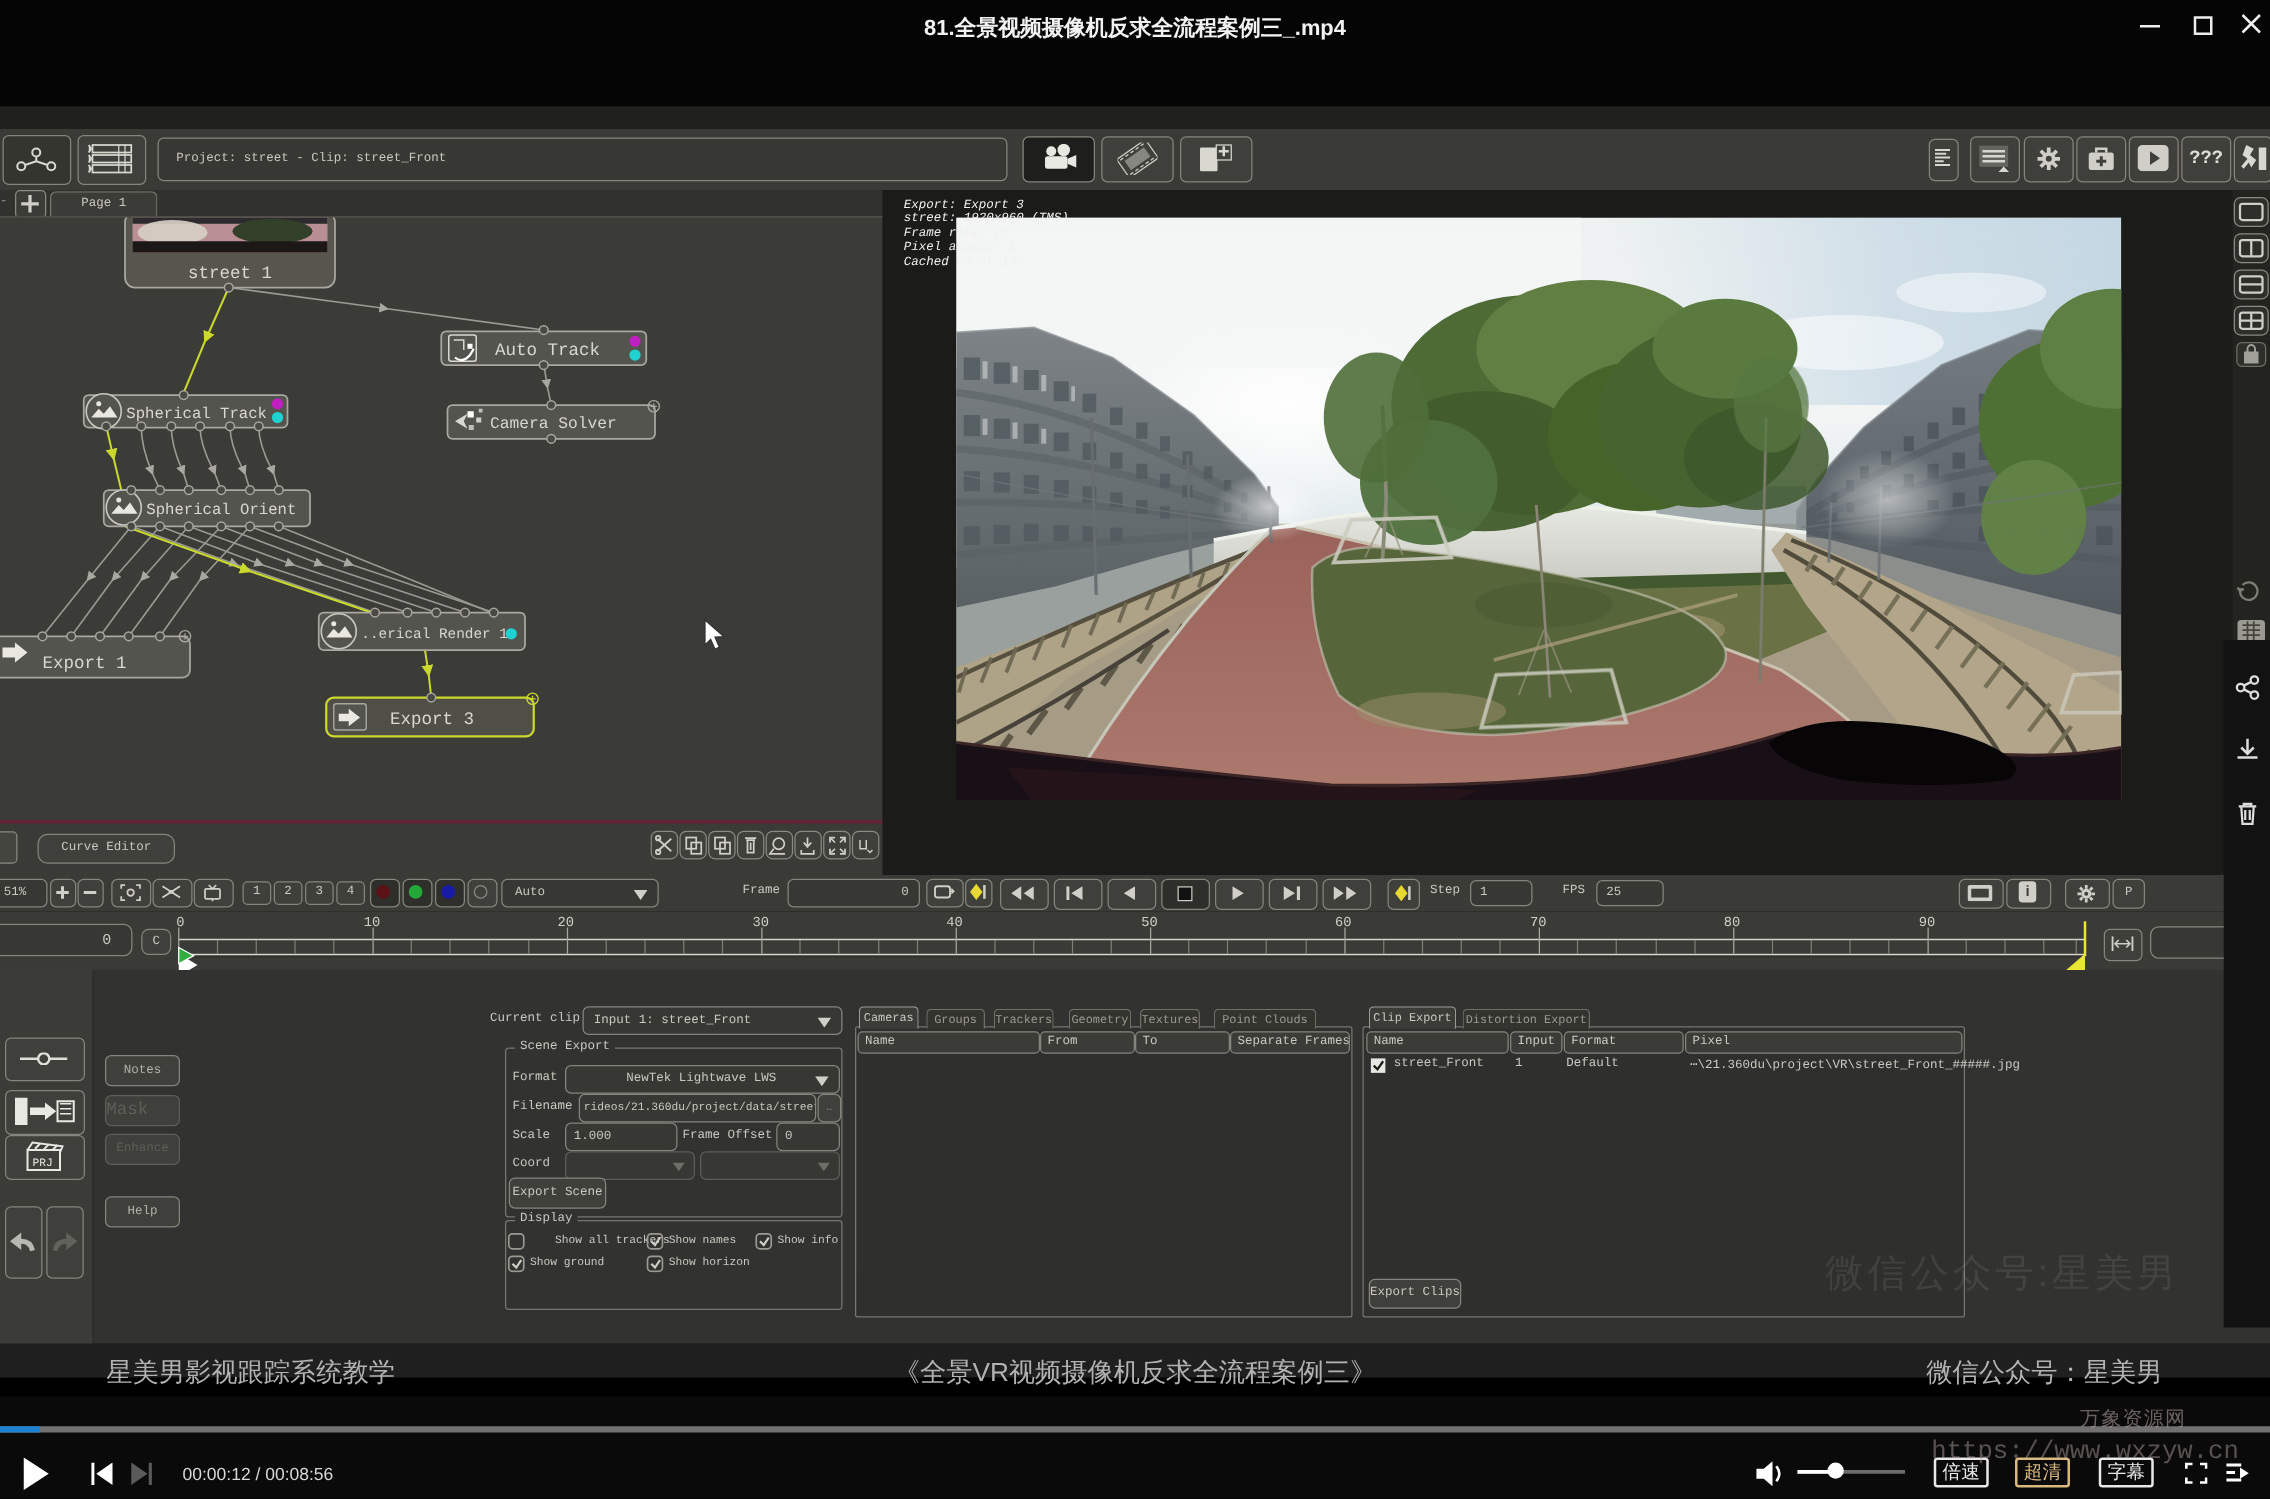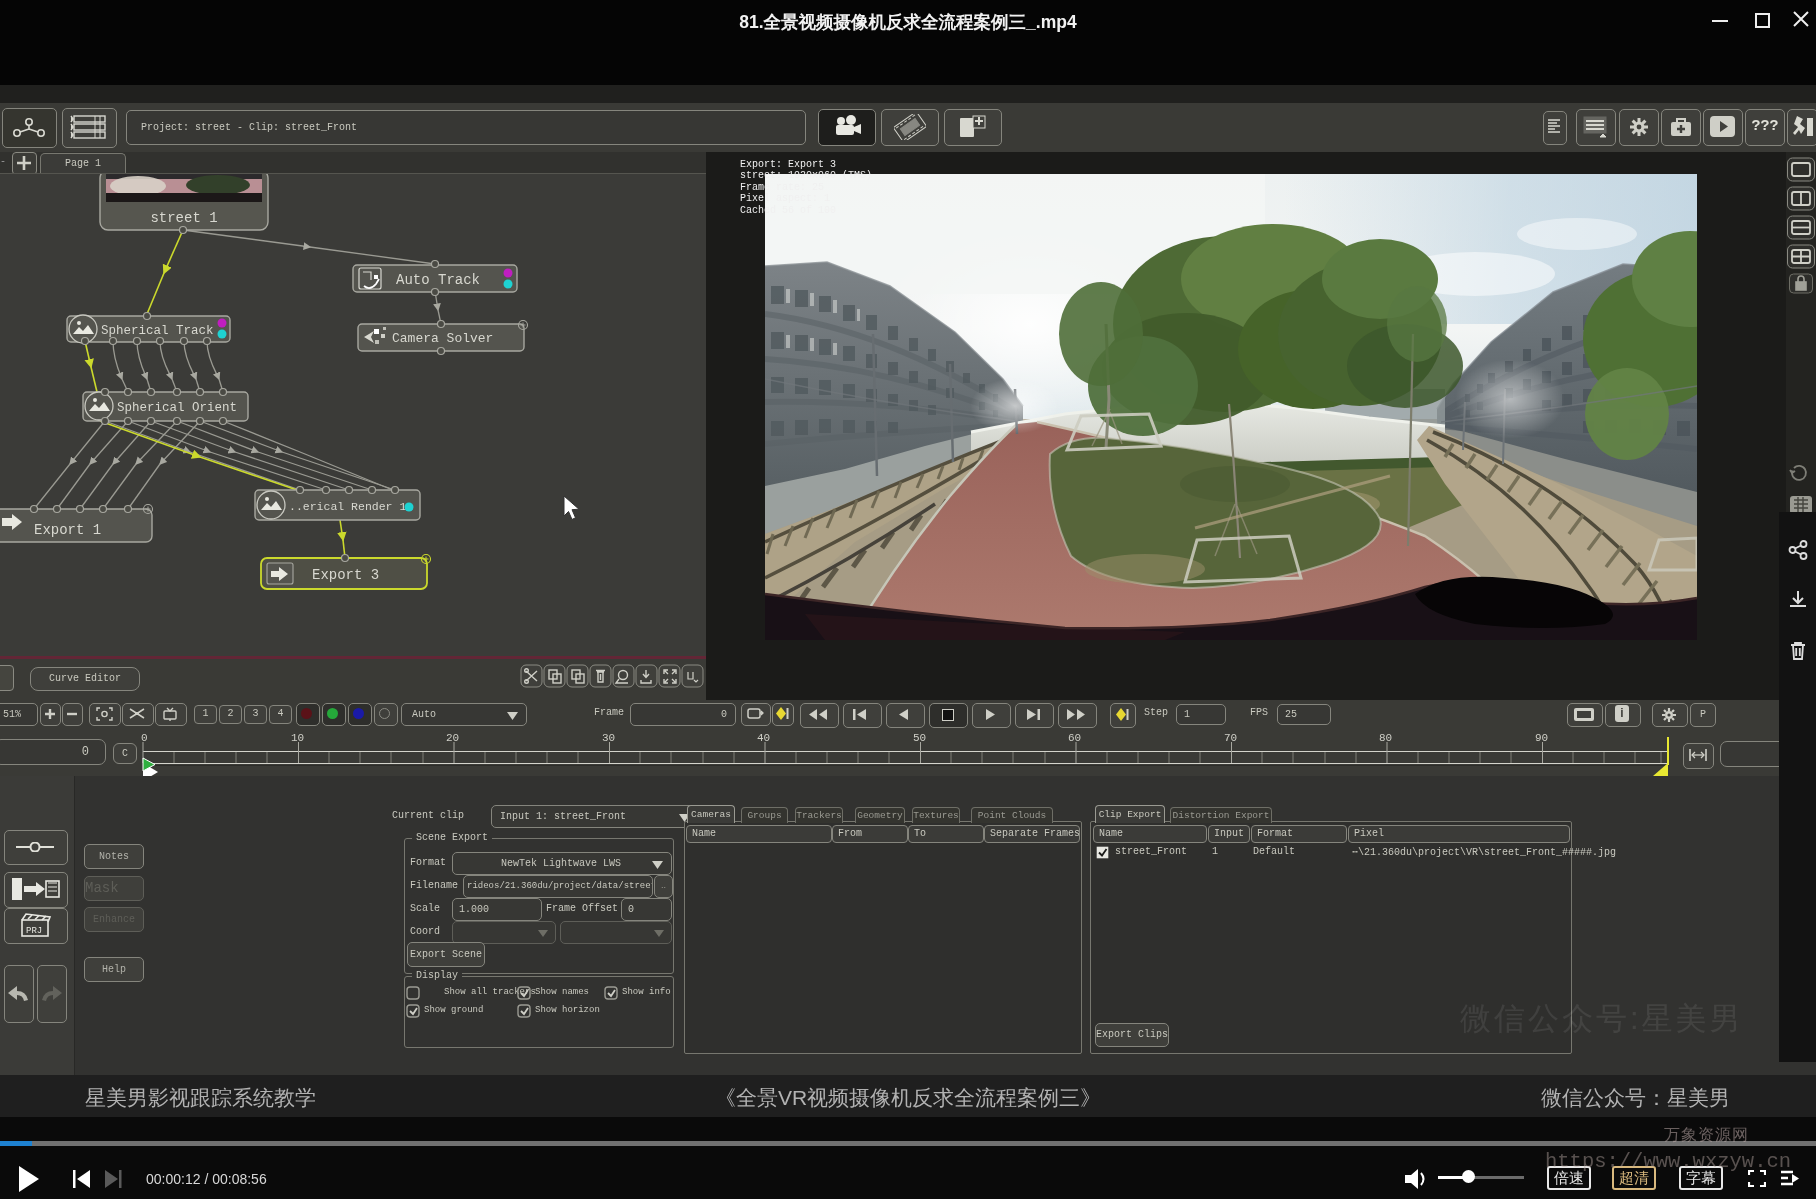--- a/index.html
+++ b/index.html
@@ -341,21 +341,21 @@
           <path d="M99 15 l-3 4 h12"></path>
         <path d="M126 6 v7 M123 10 l3 3.5 l3 -3.5 M121 16 v3 h10 v-3"></path>
         <path d="M144 10 v-4 h4 M152 6 h4 v4 M156 15 v4 h-4 M148 19 h-4 v-4 M145 7 l3 3 M155 7 l-3 3 M155 18 l-3 -3 M145 18 l3 -3"></path>
         <path d="M168 8 v7 h5 v-7 M174 16 l2 2 l2 -2" stroke-width="1.2"></path>
       </g>
     </svg>
   </div>
 </div>
 
 <div class="abs" style="left:706px;top:152px;width:1110px;height:548px;background:#1b1b19;">
-  <div class="abs mono" style="left:34px;top:7px;color:#f0f0f0;font-size:10px;line-height:11.4px;white-space:pre;z-index:3;">Export: Export 3
+  <div class="abs mono" style="left:17px;top:7px;color:#f0f0f0;font-size:10px;line-height:11.4px;white-space:pre;z-index:3;font-style:italic;">Export: Export 3
 street: 1920x960 (TMS)
 Frame rate: 25
 Pixel aspect: 1
 Cached 56 of 100</div>
   <svg class="abs" style="left:59px;top:22px;z-index:2;" width="932" height="466" id="video" viewBox="0 0 932 466">
     <defs>
       <linearGradient id="sky" x1="0" y1="0" x2="0" y2="1">
         <stop offset="0" stop-color="#edf1f1"></stop>
           <stop offset=".55" stop-color="#f3f5f4"></stop>
           <stop offset="1" stop-color="#d9e5ea"></stop>
@@ -872,21 +872,21 @@
   <svg class="abs" style="left:40px;top:208px" width="23" height="18">
       <path d="M2 16 Q4 7 13 7 L13 2 L22 9 L13 16 L13 11 Q7 11 6 17 z" fill="#62625c"></path>
     </svg>
 
   <div class="btn appt" style="left:84px;top:68px;width:58px;height:23px;font-size:10px;text-align:center;line-height:23px;color:#b2b2aa;">Notes</div>
   <div class="btn appt" style="left:84px;top:100px;width:58px;height:23px;font-size:14px;text-align:left;line-height:23px;color:#5e5e58;border-color:#5e5e58;">Mask</div>
   <div class="btn appt" style="left:84px;top:131px;width:58px;height:23px;font-size:10px;text-align:center;line-height:23px;color:#5e5e58;border-color:#5e5e58;">Enhance</div>
   <div class="btn appt" style="left:84px;top:181px;width:58px;height:23px;font-size:10px;text-align:center;line-height:23px;color:#b2b2aa;">Help</div>
 
   <div class="abs appt" style="left:392px;top:34px;font-size:10px;white-space:nowrap;">Current clip</div>
-  <div class="fld appt" style="left:466px;top:29px;width:206px;height:21px;line-height:21px;font-size:10px;margin-left:25px;"><span style="margin-left:8px;">Input 1: street_Front</span><svg class="abs" style="right:8px;top:8px" width="11" height="8">
+  <div class="fld appt" style="left:466px;top:29px;width:206px;height:21px;line-height:21px;font-size:10px;"><span style="margin-left:8px;">Input 1: street_Front</span><svg class="abs" style="right:8px;top:8px" width="11" height="8">
         <path d="M0 0 h11 l-5.5 8 z" fill="#cfcfc7"></path>
       </svg></div>
 
   <div class="abs" style="left:404px;top:62px;width:268px;height:134px;border:1px solid #77776f;border-radius:3px;"></div>
   <div class="abs appt" style="left:412px;top:56px;background:#323230;padding:0 4px;font-size:10px;">Scene Export</div>
   <div class="abs appt" style="left:410px;top:81px;font-size:10px;">Format</div>
   <div class="fld appt" style="left:452px;top:76px;width:218px;height:21px;line-height:21px;font-size:10px;"><span style="margin-left:8px;padding-left:40px;">NewTek Lightwave LWS</span><svg class="abs" style="right:8px;top:8px" width="11" height="8">
         <path d="M0 0 h11 l-5.5 8 z" fill="#cfcfc7"></path>
       </svg></div>
   <div class="abs appt" style="left:410px;top:104px;font-size:10px;">Filename</div>
@@ -961,21 +961,21 @@
     </svg>
   <div class="abs appt" style="left:1115px;top:70px;font-size:10px;">street_Front</div>
   <div class="abs appt" style="left:1212px;top:70px;font-size:10px;">1</div>
   <div class="abs appt" style="left:1253px;top:70px;font-size:10px;">Default</div>
   <div class="abs appt" style="left:1352px;top:70px;font-size:10px;">⋯\21.360du\project\VR\street_Front_#####.jpg</div>
   <div class="btn appt" style="left:1095px;top:247px;width:72px;height:22px;font-size:10px;text-align:center;line-height:22px;white-space:nowrap;">Export Clips</div>
 
   <div class="abs" style="left:1460px;top:222px;font-size:31px;color:rgba(255,255,255,0.085);letter-spacing:3px;white-space:nowrap;">微信公众号:星美男</div>
 </div>
 
-<div class="abs" style="left:0;top:1075px;width:1816px;height:42px;background:#1f1f1f;">
+<div class="abs" style="left:0;top:1075px;width:1816px;height:27px;background:#1f1f1f;">
   <div class="abs" style="left:85px;top:9px;color:#b2b2b2;font-size:21px;">星美男影视跟踪系统教学</div>
   <div class="abs" style="left:0;top:9px;width:1816px;text-align:center;color:#b2b2b2;font-size:21px;">《全景VR视频摄像机反求全流程案例三》</div>
   <div class="abs" style="left:1541px;top:9px;color:#b2b2b2;font-size:21px;">微信公众号：星美男</div>
 </div>
 
 <div class="abs" style="left:0;top:1117px;width:1816px;height:82px;background:#0a0a0a;" id="playerbar">
   <div class="abs" style="left:0;top:24px;width:1816px;height:5px;background:#717171;"></div>
   <div class="abs" style="left:0;top:24px;width:32px;height:5px;background:#1e82d2;"></div>
   <svg class="abs" style="left:18px;top:49px" width="22" height="26">
       <path d="M1 0 L21 13 L1 26 z" fill="#fff"></path>

